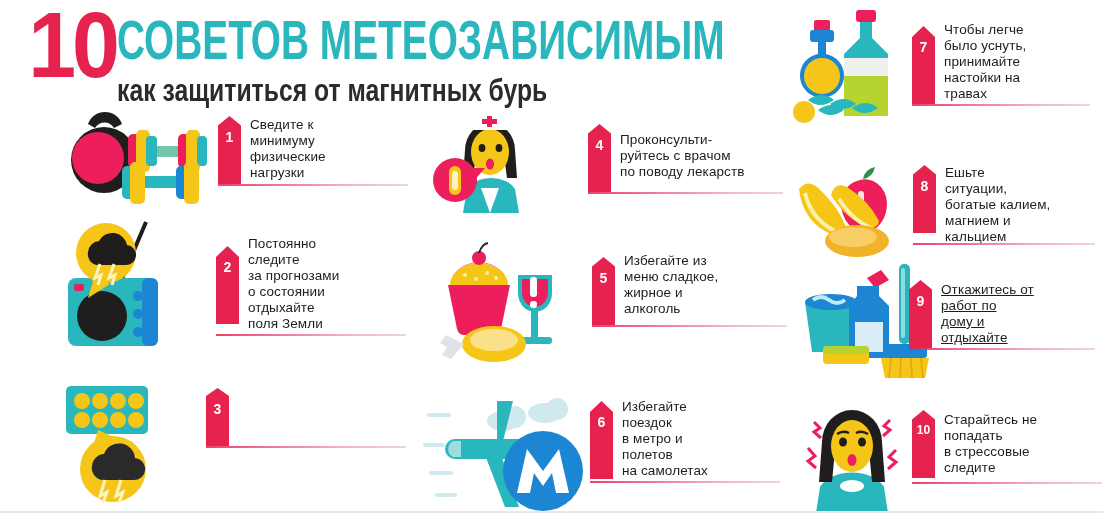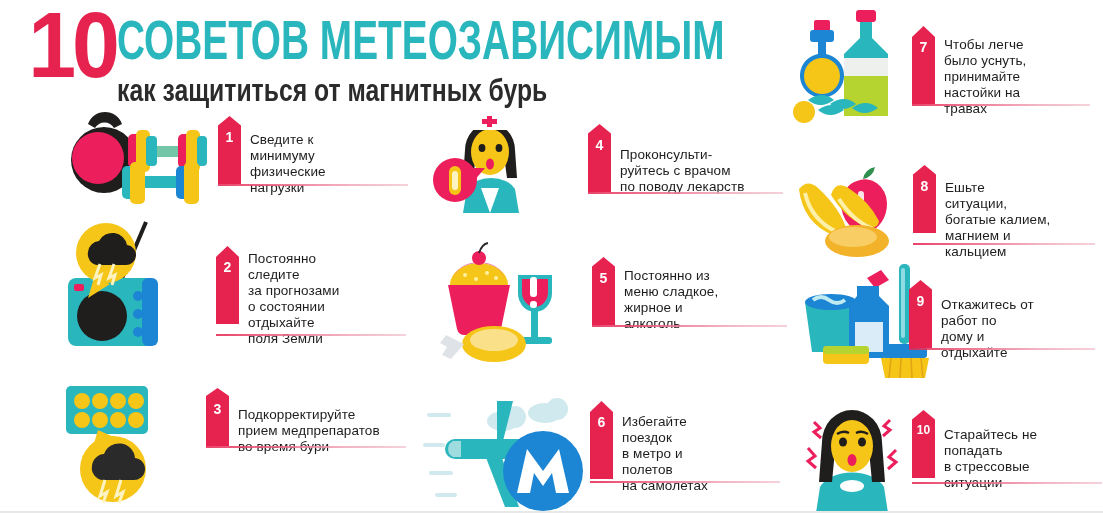--- a/index.html
+++ b/index.html
@@ -60,21 +60,20 @@
   .marker.tall { height: 78px; }
   .marker.short { height: 58px; }
 
   .tip-text {
     position: absolute;
     font-size: 13.5px; line-height: 1.18;
     color: #1d1d1d; font-weight: normal;
     font-family: "Liberation Sans", "DejaVu Sans", sans-serif;
     letter-spacing: 0.1px;
     white-space: pre-line;
-    margin-top: 15px;
   }
   .rule {
     position: absolute; height: 1.5px;
     background: linear-gradient(to right, #e6234f 0%, #f0a8bb 70%, #f3cad4 100%);
     opacity: .85;
   }
 
   
   svg { display: block; overflow: visible; }
 </style>
@@ -175,23 +174,20 @@
       </g>
 
       <path d="M40 48 l-6 20 l24 -12 z" fill="#f5c518"></path>
       <circle cx="55" cy="87" r="33" fill="#f5c518"></circle>
       <path d="M34 84 a13 13 0 0 1 12-12 a16 16 0 0 1 31 4 a11 11 0 0 1 -2 22 h-30 a12 12 0 0 1 -11 -14 z" fill="#2a2a2a"></path>
       <path d="M47 98 l-5 16 l7 -4 l-4 11" stroke="#fdf3c0" stroke-width="3" fill="none"></path>
       <path d="M63 98 l-5 16 l7 -4 l-4 11" stroke="#fdf3c0" stroke-width="3" fill="none"></path>
     </svg>
   </div>
   <div class="marker short" style="left:148px; top:6px;">3</div>
-  <div class="tip-text" style="left:180px; top:10px;">Подкорректируйте
-прием медпрепаратов
-во время бури</div>
   <div class="rule" style="left:148px; top:64px; width:200px;"></div>
  </div>
 </div>
 
 <div class="tip" style="left:437px; top:108px; width:330px; height:105px;">
  <div class="tip-inner">
   <div class="icon-box">
     <svg width="130" height="105" viewBox="0 0 130 105">
 
       <path d="M26 105 l4 -24 a26 18 0 0 1 48 0 l4 24 z" fill="#29b6bd"></path>
@@ -244,21 +240,21 @@
       <rect x="86" y="92" width="34" height="7" rx="3" fill="#29b6bd"></rect>
       <rect x="98" y="32" width="7" height="20" rx="3" fill="#ffffff"></rect>
       <rect x="98" y="56" width="7" height="7" rx="3" fill="#ffffff"></rect>
 
       <ellipse cx="62" cy="99" rx="32" ry="18" fill="#f5c518"></ellipse>
       <ellipse cx="62" cy="95" rx="24" ry="11" fill="#fbe08a"></ellipse>
       <path d="M32 99 l-18 -9 l-6 8 l7 4 l-5 8 l9 4 z" fill="#dfe3e8"></path>
     </svg>
   </div>
   <div class="marker" style="left:160px; top:12px;">5</div>
-  <div class="tip-text" style="left:192px; top:8px;">Постоянно из
+  <div class="tip-text" style="left:192px; top:8px;">Избегайте из
 меню сладкое,
 жирное и
 алкоголь</div>
   <div class="rule" style="left:160px; top:80px; width:195px;"></div>
  </div>
 </div>
 
 <div class="tip" style="left:425px; top:395px; width:330px; height:118px;">
  <div class="tip-inner">
   <div class="icon-box">
@@ -383,21 +379,21 @@
             <line x1="106" y1="100" x2="105" y2="120"></line>
         <line x1="116" y1="100" x2="117" y2="120"></line>
             <line x1="126" y1="100" x2="128" y2="120"></line>
       </g>
 
       <rect x="28" y="88" width="46" height="18" rx="4" fill="#f5c518"></rect>
       <rect x="28" y="88" width="46" height="8" rx="4" fill="#b6d430"></rect>
     </svg>
   </div>
   <div class="marker" style="left:114px; top:22px;">9</div>
-  <div class="tip-text" style="left:146px; top:24px;">Откажитесь от
+  <div class="tip-text" style="left:146px; top:24px;text-decoration:underline;">Откажитесь от
 работ по
 дому и
 отдыхайте</div>
   <div class="rule" style="left:114px; top:90px; width:186px;"></div>
  </div>
 </div>
 
 <div class="tip" style="left:800px; top:398px; width:310px; height:115px;">
  <div class="tip-inner">
   <div class="icon-box">
@@ -420,16 +416,16 @@
         <path d="M8 50 l7 8 l-7 5 l8 7"></path>
         <path d="M90 22 l-6 6 l6 4 l-7 6"></path>
         <path d="M96 52 l-7 7 l7 5 l-8 7"></path>
       </g>
     </svg>
   </div>
   <div class="marker m10" style="left:112px; top:12px;">10</div>
   <div class="tip-text" style="left:144px; top:14px;">Старайтесь не
 попадать
 в стрессовые
-ситуации</div>
+следите</div>
   <div class="rule" style="left:112px; top:84px; width:190px;"></div>
  </div>
 </div>
 
 </body></html>

